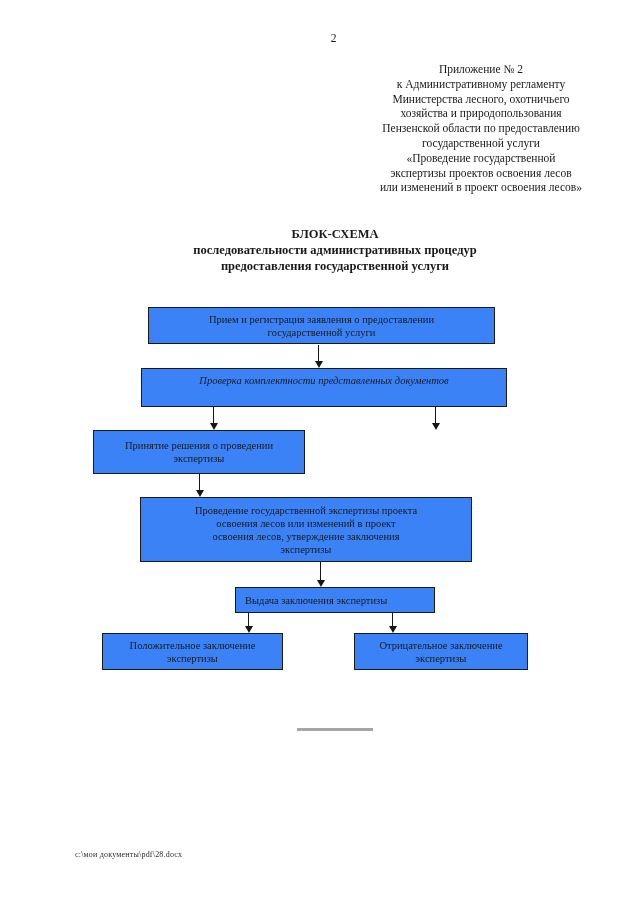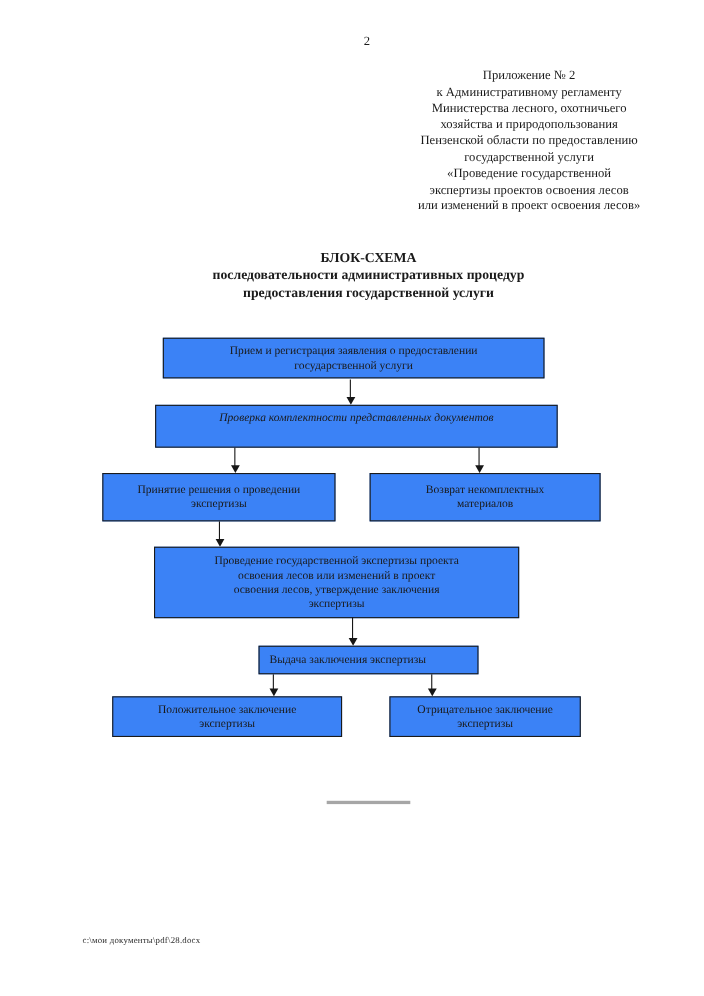--- a/index.html
+++ b/index.html
@@ -161,24 +161,20 @@
     <div class="arrow" style="left:431px; top:407px; height:23px;">
       <i class="shaft"></i>
       <i class="head"></i>
     </div>
 
     <div class="fbox" style="left:93px; top:430px; width:212px; height:44px;">
       <span class="fbox-text">Принятие решения о проведении
 экспертизы</span>
     </div>
 
-    <div class="fbox" style="left:336px; top:430px; width:210px; height:44px;">
-      <span class="fbox-text">Возврат некомплектных
-материалов</span>
-    </div>
 
     <div class="arrow" style="left:195px; top:474px; height:23px;">
       <i class="shaft"></i>
       <i class="head"></i>
     </div>
 
     <div class="fbox" style="left:140px; top:497px; width:332px; height:65px;">
       <span class="fbox-text">Проведение государственной экспертизы проекта
 освоения лесов или изменений в проект
 освоения лесов, утверждение заключения
@@ -197,21 +193,21 @@
     <div class="arrow" style="left:244px; top:613px; height:20px;">
       <i class="shaft"></i>
       <i class="head"></i>
     </div>
 
     <div class="arrow" style="left:388px; top:613px; height:20px;">
       <i class="shaft"></i>
       <i class="head"></i>
     </div>
 
-    <div class="fbox" style="left:102px; top:633px; width:209px; height:37px;">
+    <div class="fbox" style="left:102px; top:633px; width:181px; height:37px;">
       <span class="fbox-text">Положительное заключение
 экспертизы</span>
     </div>
 
     <div class="fbox" style="left:354px; top:633px; width:174px; height:37px;">
       <span class="fbox-text">Отрицательное заключение
 экспертизы</span>
     </div>
 
   </div>

